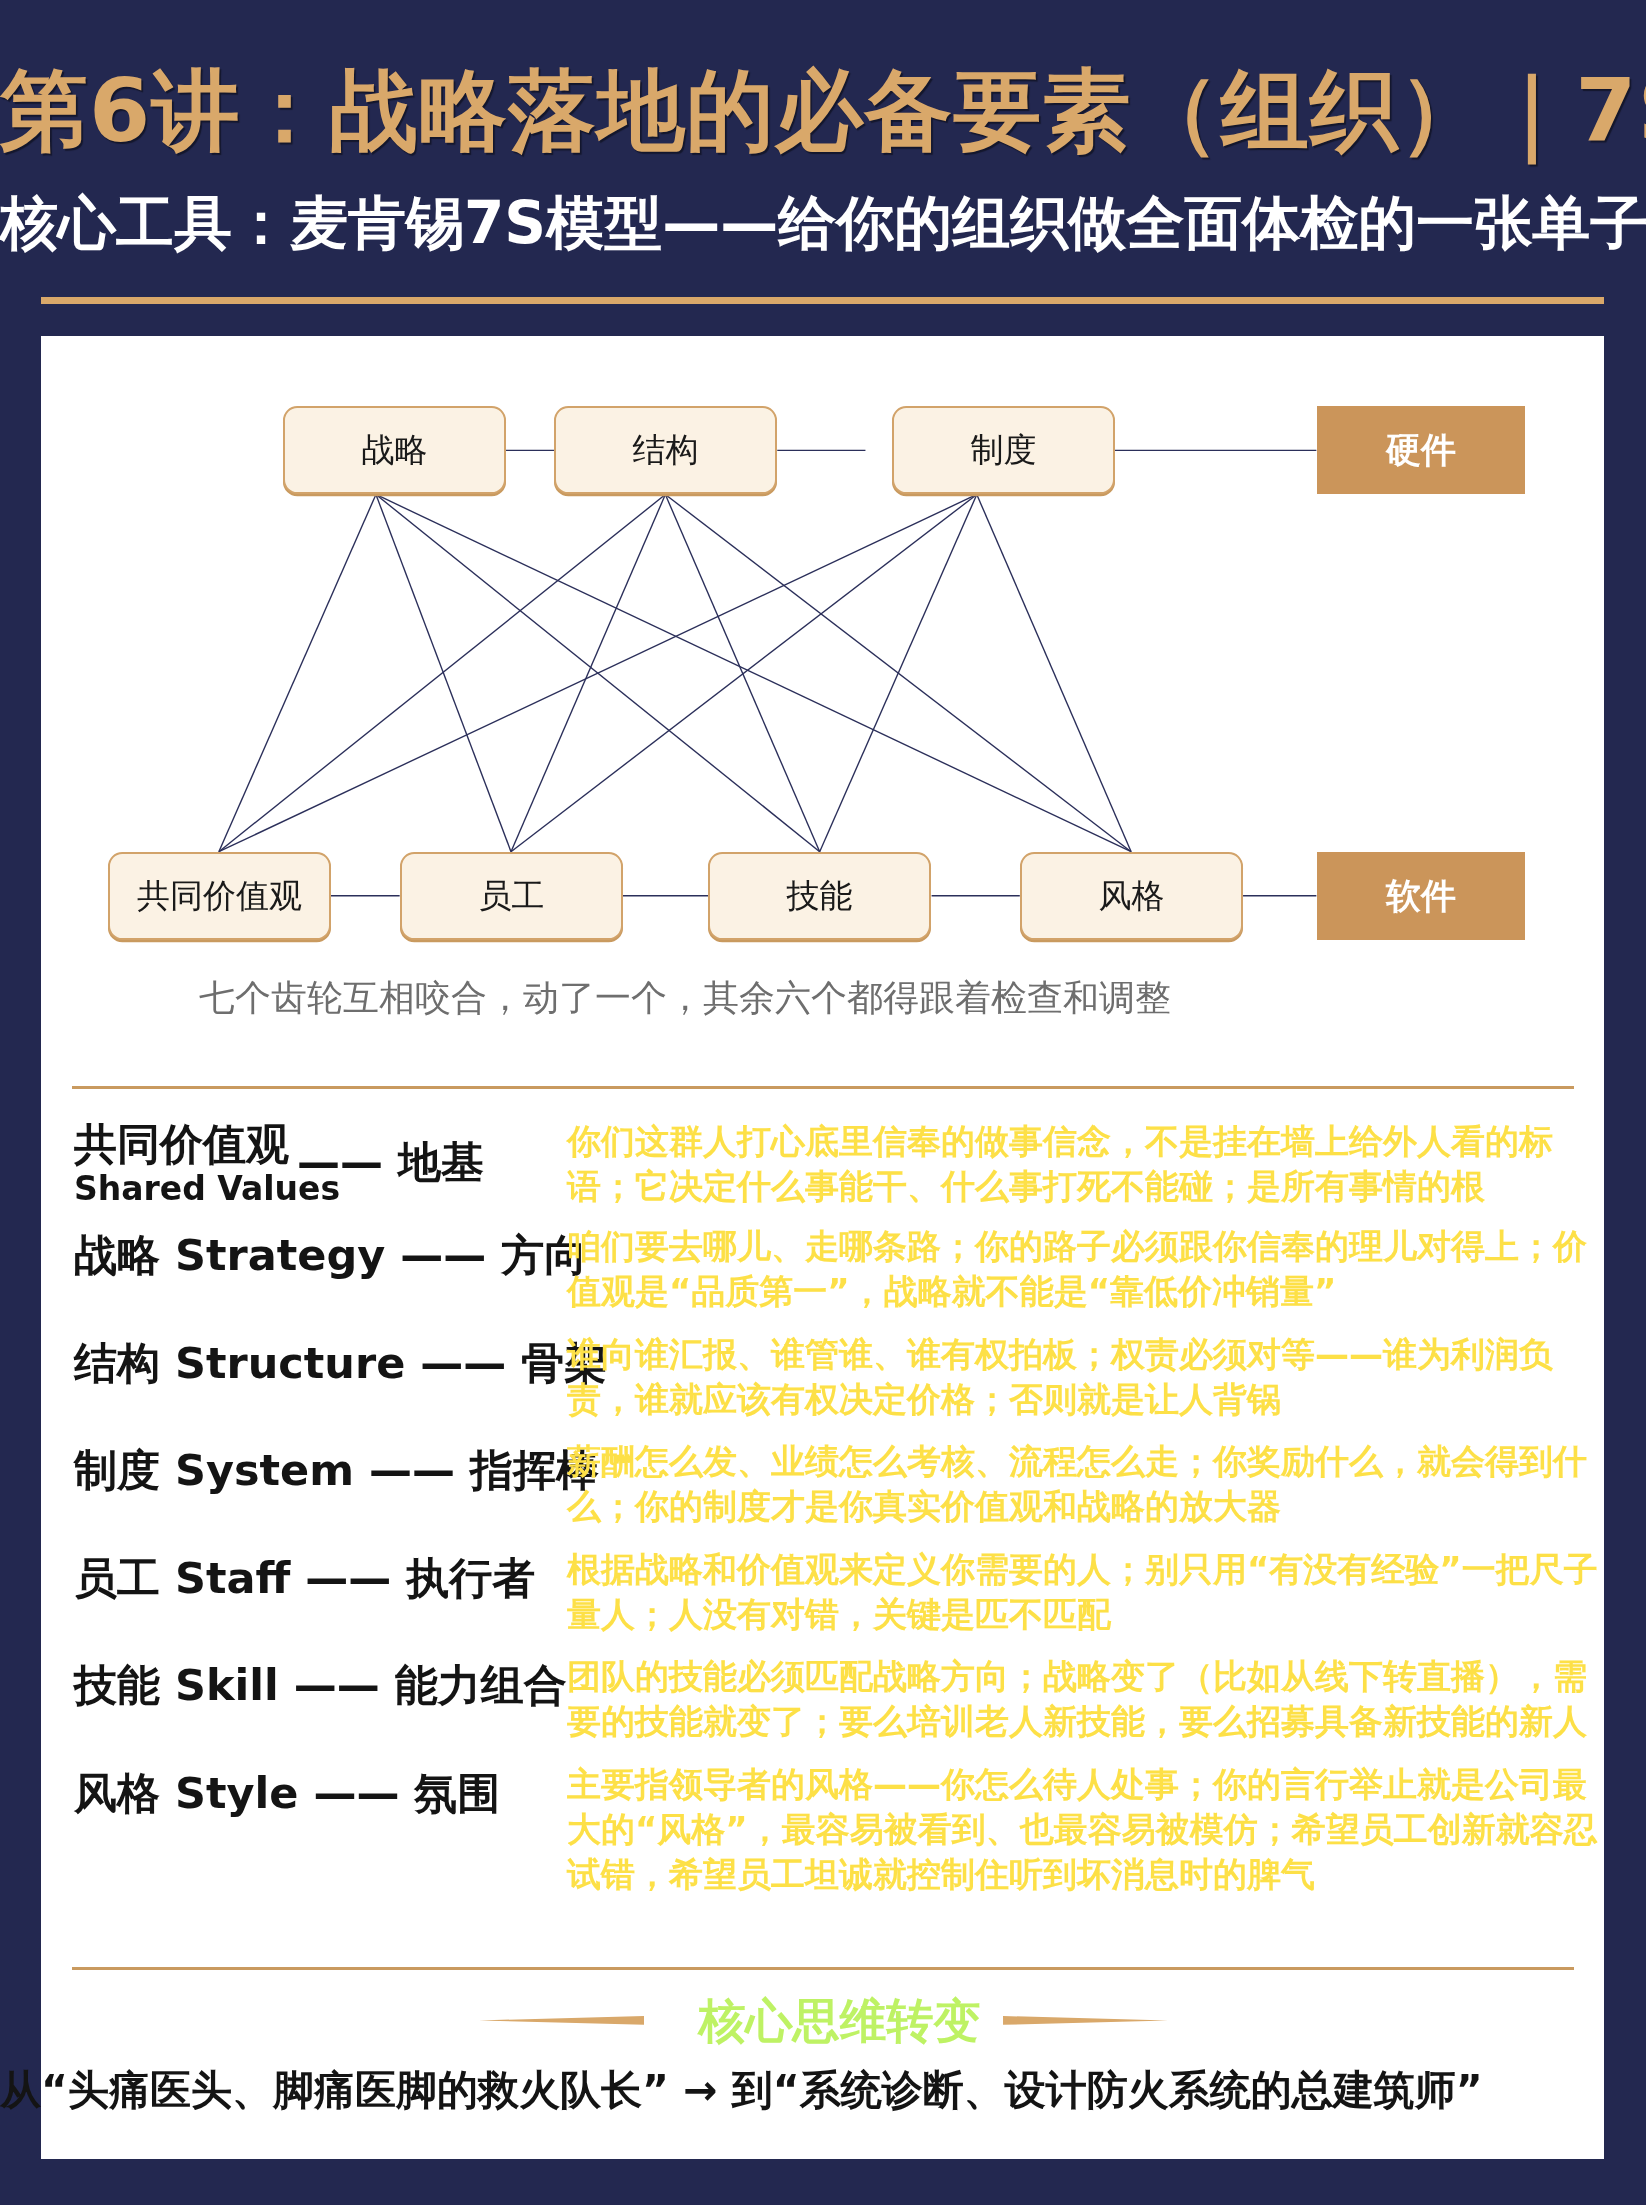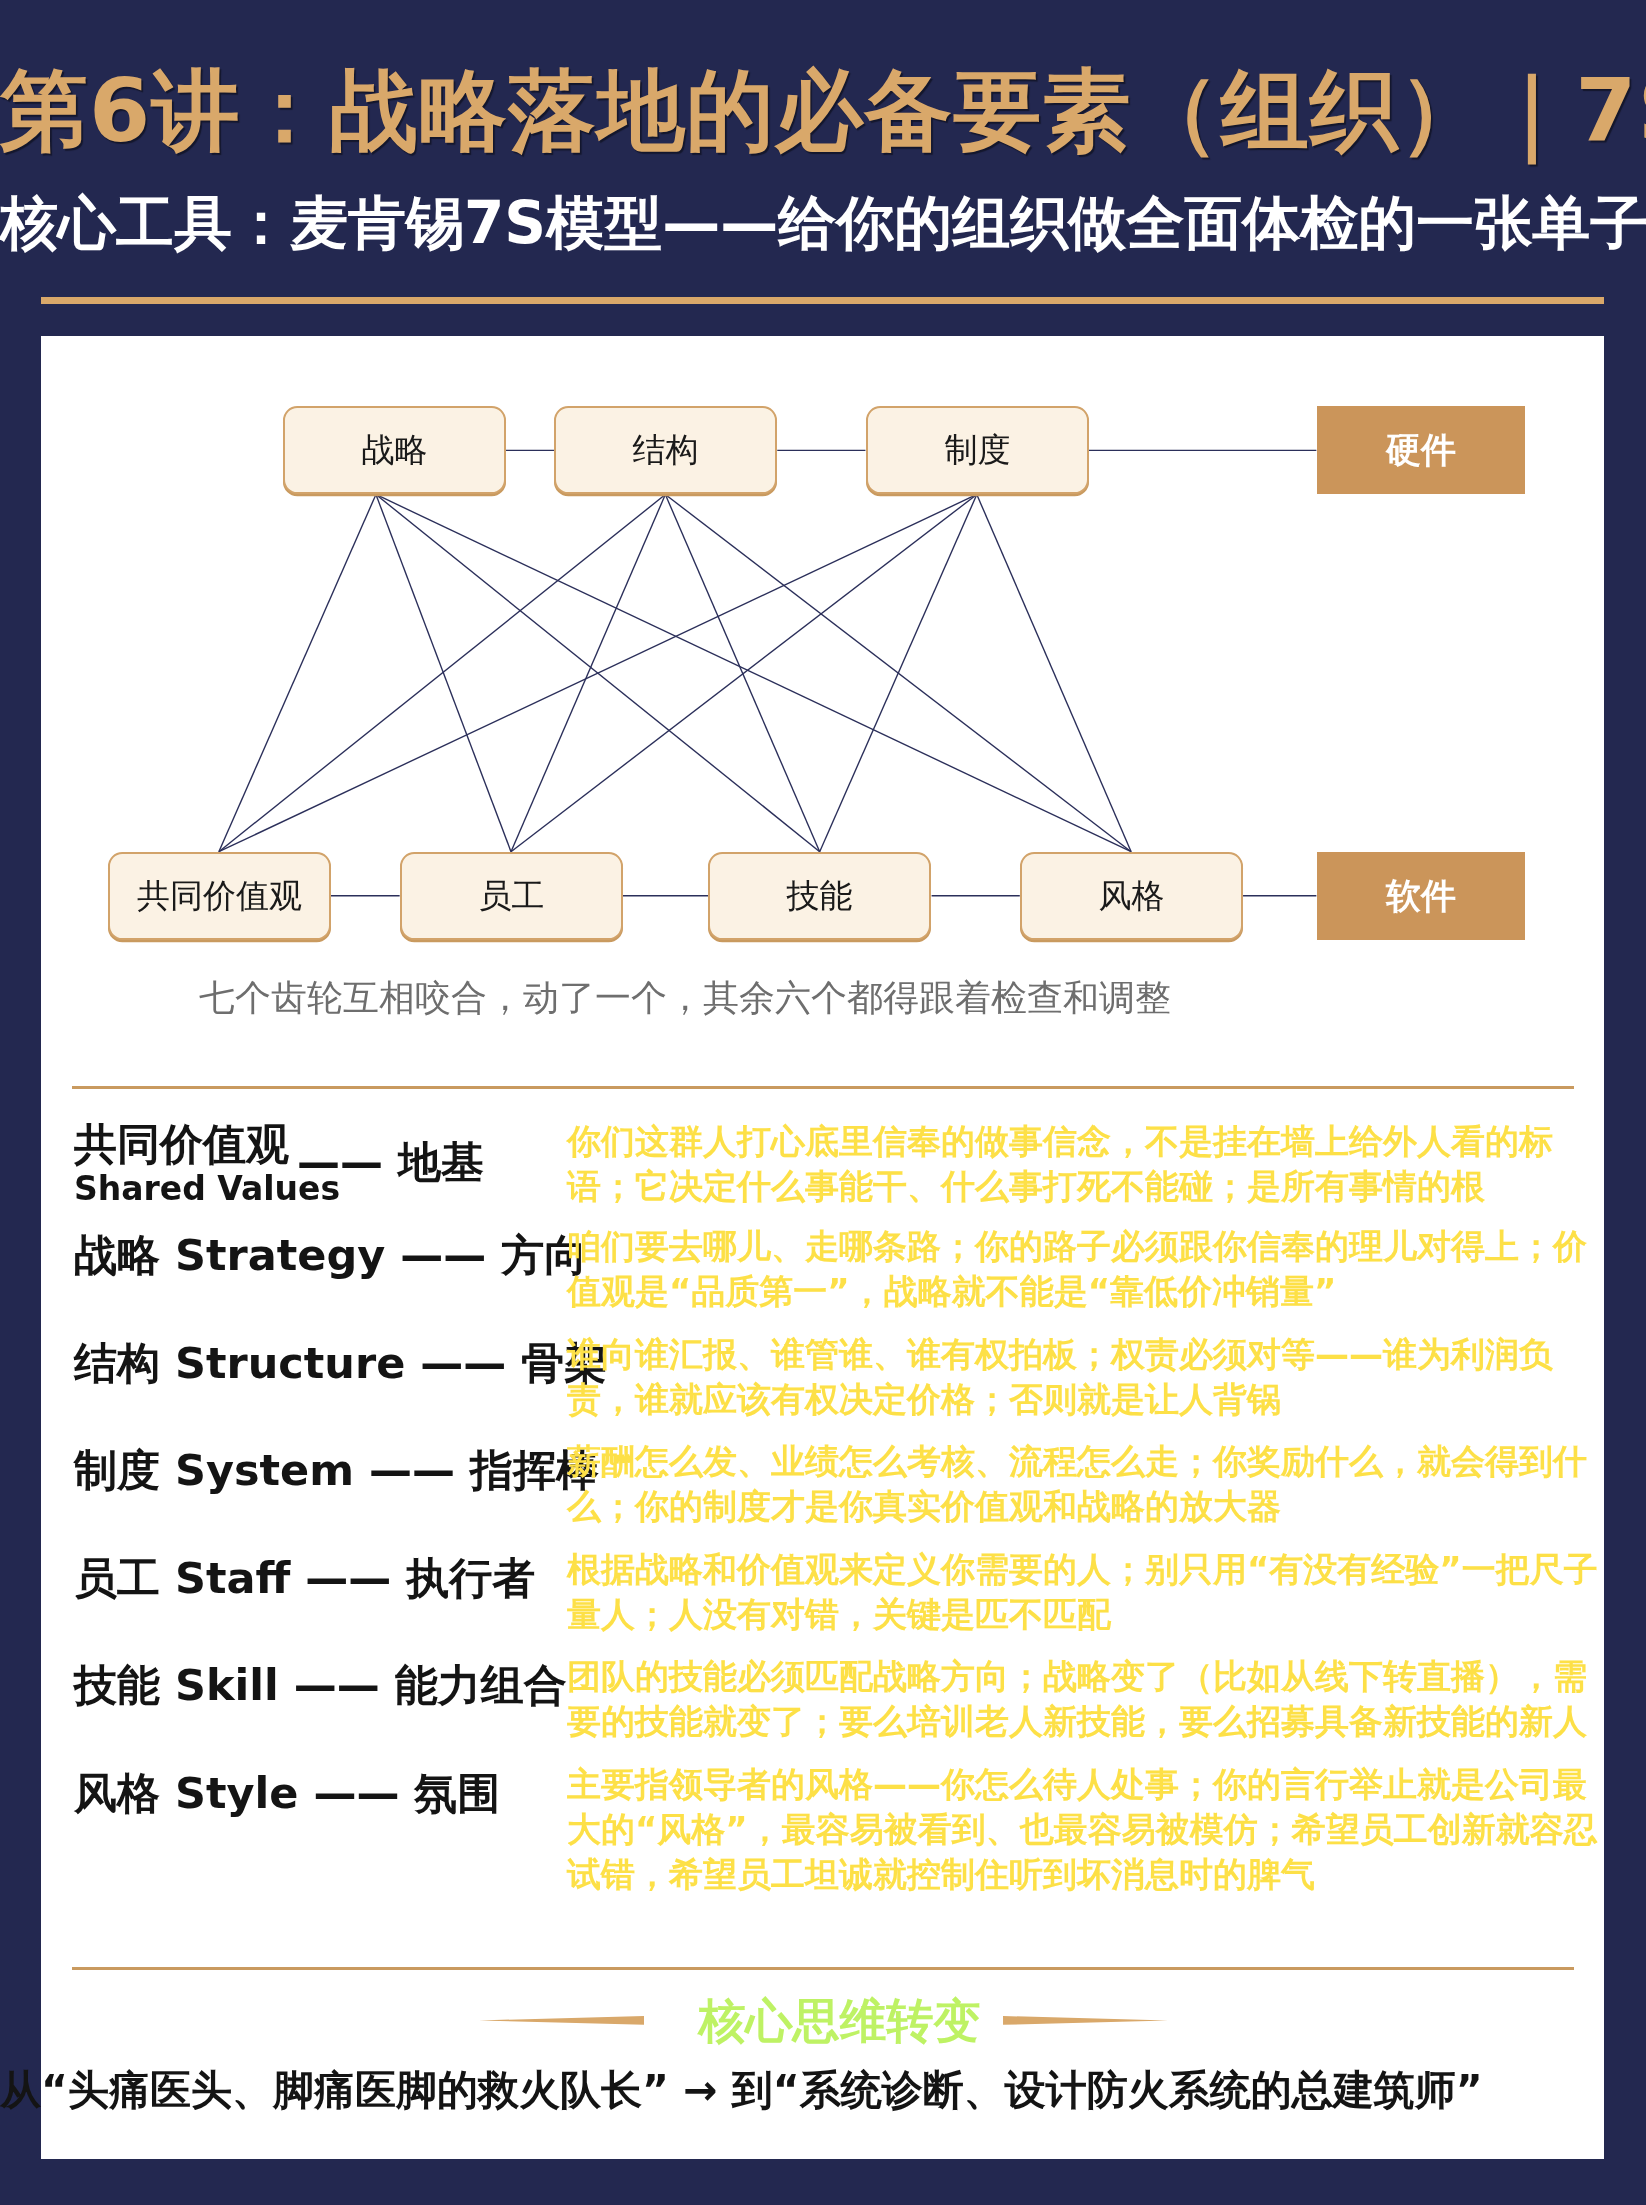--- a/index.html
+++ b/index.html
@@ -115,21 +115,21 @@
     <line x1="1772" y1="897" x2="2052" y2="1545"></line>
   </g>
 </svg>
 
 <div class="node" style="left:283px; top:406px;">
   <span>战略</span>
 </div>
 <div class="node" style="left:554px; top:406px;">
   <span>结构</span>
 </div>
-<div class="node" style="left:866px; top:406px;">
+<div class="node" style="left:892px; top:406px;">
   <span>制度</span>
 </div>
 <div class="tag" style="left:1317px; top:406px;">
   <span>硬件</span>
 </div>
 
 <div class="node" style="left:108px; top:852px;">
   <span>共同价值观</span>
 </div>
 <div class="node" style="left:400px; top:852px;">

